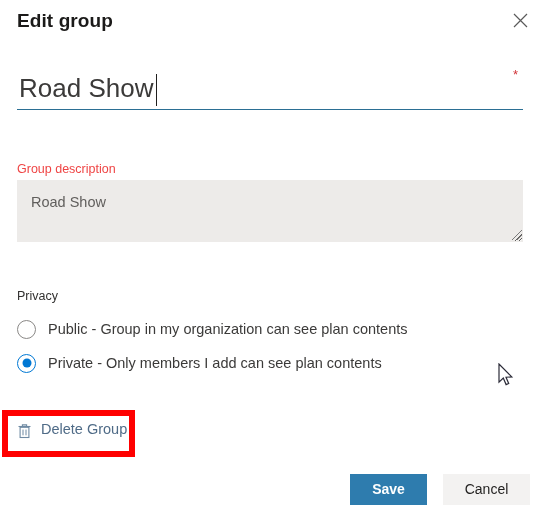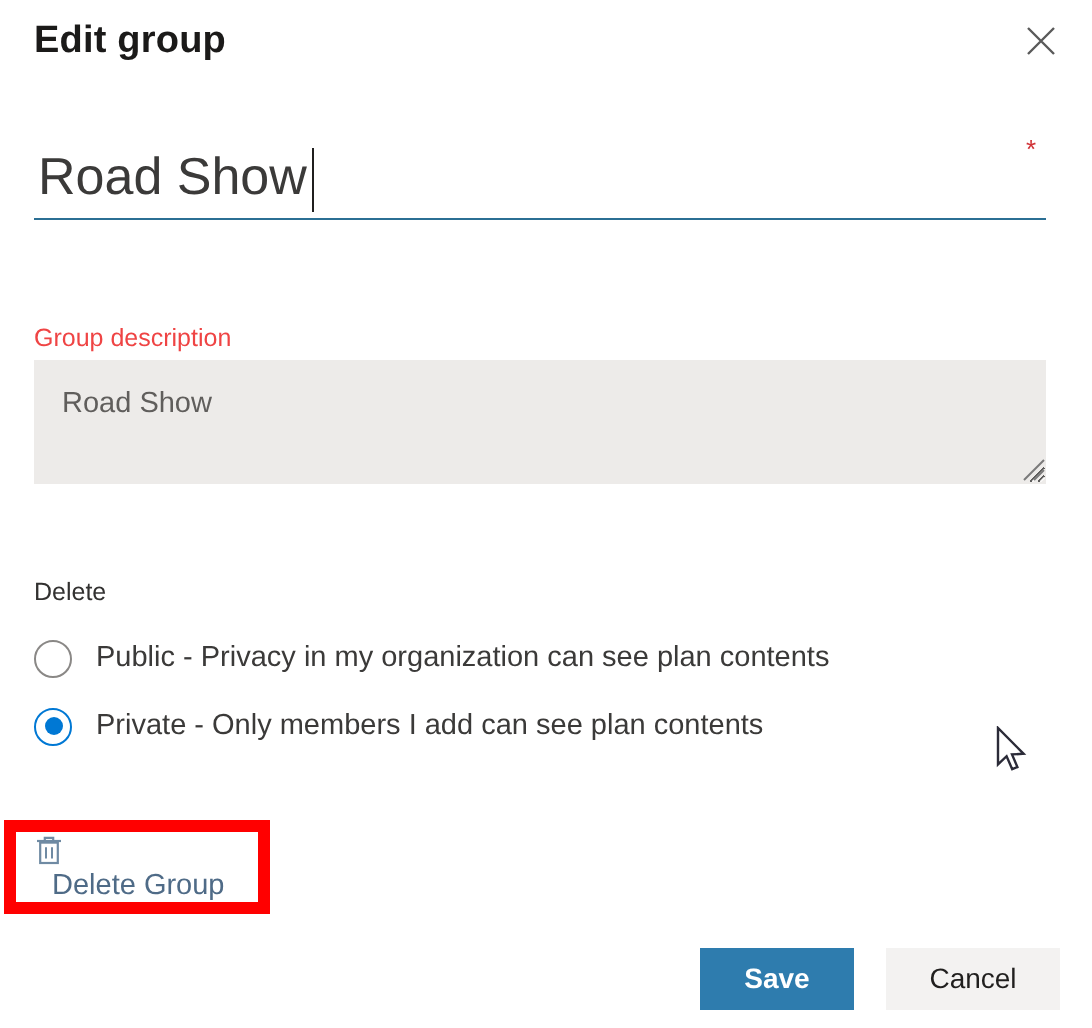--- a/index.html
+++ b/index.html
@@ -195,27 +195,26 @@
     box-sizing: border-box;
     border: 6px solid #ff0000;
     background: transparent;
   }
   .delete-link {
     position: absolute;
     left: 17px;
     top: 417px;
     height: 22px;
     display: flex;
-    align-items: flex-start;
+    align-items: flex-end;
     background: transparent;
     border: none;
     padding: 0;
     cursor: pointer;
     font-family: "Liberation Sans", sans-serif;
-    flex-direction: column;
   }
   .trash-icon {
     width: 15px;
     height: 16px;
     flex: 0 0 auto;
     display: block;
   }
   .delete-text {
     margin-left: 9px;
     font-size: 14.5px;
@@ -286,25 +285,25 @@
   <div class="required-asterisk">*</div>
 
   <label class="desc-label">Group description</label>
   <textarea class="desc-textarea" placeholder="Enter a description" style="">Road Show</textarea>
   <span class="desc-resize-grip">
     <svg width="14" height="14" viewBox="0 0 14 14">
       <path d="M13 3 L3 13 M13 8 L8 13" stroke="#7a7a7a" stroke-width="1" fill="none"></path>
     </svg>
   </span>
 
-  <div class="privacy-label">Delete</div>
+  <div class="privacy-label">Privacy</div>
 
   <div class="radio-row r0">
     <span class="radio-outer"></span>
-    <span class="radio-text">Public - Privacy in my organization can see plan contents</span>
+    <span class="radio-text">Public - Group in my organization can see plan contents</span>
   </div>
 
   <div class="radio-row r1">
     <span class="radio-outer checked"></span>
     <span class="radio-text">Private - Only members I add can see plan contents</span>
   </div>
 
   <div class="delete-highlight"></div>
   <button class="delete-link">
     <span class="trash-icon">

